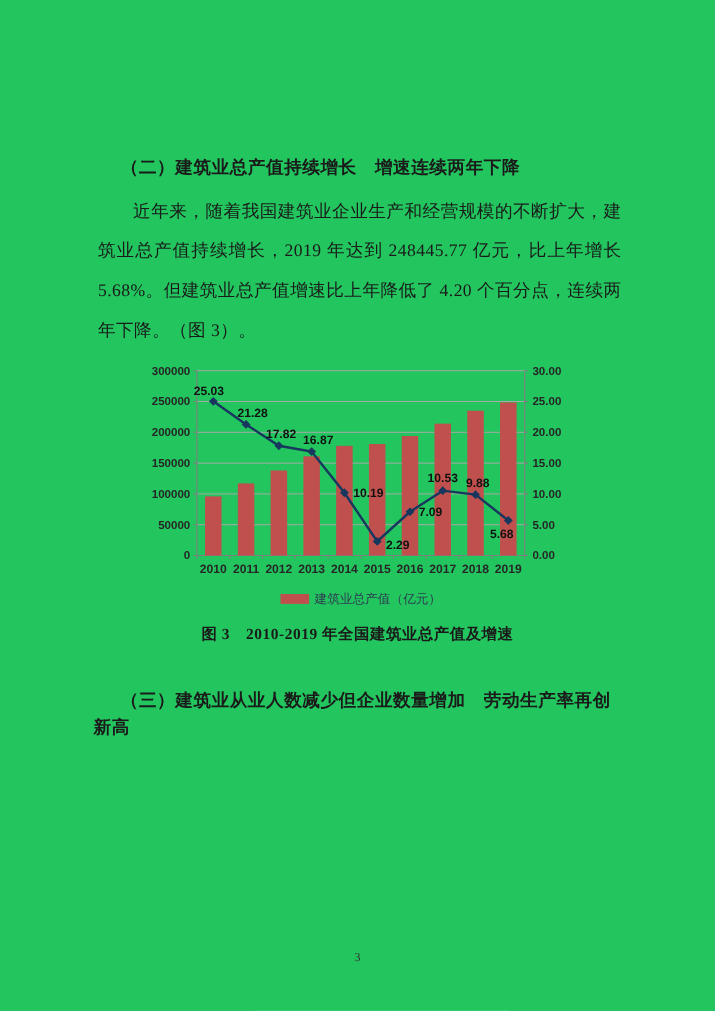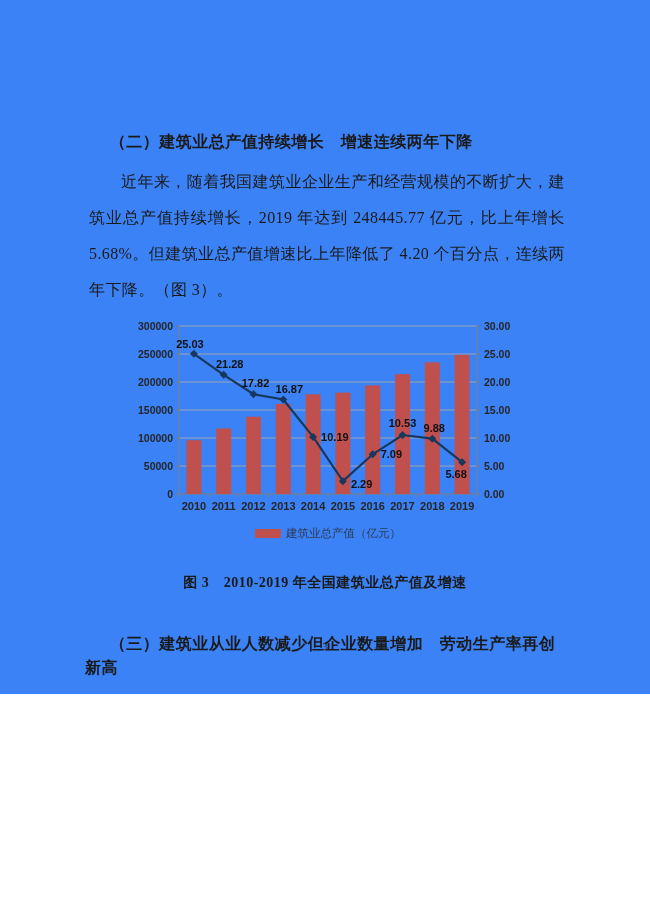--- a/index.html
+++ b/index.html
@@ -1,29 +1,29 @@
 <!DOCTYPE html>
 <html><head>
 <meta charset="utf-8">
 <style>
   html,body{margin:0;padding:0;background:#ffffff;}
   body{width:650px;height:919px;font-family:"Liberation Serif","DejaVu Serif",serif;color:#1a1a1a;}
-  .page{position:relative;width:650px;height:694px;box-sizing:border-box;padding:4px 85px;overflow:hidden;background:#3b82f6;}
+  .page{position:relative;width:650px;height:919px;box-sizing:border-box;padding:15px 85px;overflow:hidden;background:#22c55e;}
   .sec-heading{margin:0;font-size:16px;line-height:24px;font-weight:bold;text-indent:1.55em;letter-spacing:0.5px;}
   .sec-heading.first{padding-top:126px;}
   .sec-heading.second{margin-top:40px;}
   .body-para{margin:10px 0 0 4px;font-size:16px;line-height:36px;text-align:justify;text-justify:inter-ideograph;text-indent:2em;letter-spacing:0.4px;}
   .figure-block{margin:8px 0 0 0;}
   .chart-wrap{margin-left:48px;width:390px;}
   .chart-svg{display:block;}
   .legend-row{display:flex;justify-content:center;align-items:center;gap:40px;margin-top:4px;
     font-family:"Liberation Sans","DejaVu Sans",sans-serif;font-size:11.5px;color:#2e3b52;text-align:center;}
   .legend-item{display:flex;align-items:center;gap:5px;}
   .swatch-bar{display:inline-block;width:26px;height:9px;}
-  .fig-caption{margin-top:33px;text-align:center;font-size:14px;font-weight:bold;letter-spacing:0.5px;}
+  .fig-caption{margin-top:16px;text-align:center;font-size:14px;font-weight:bold;letter-spacing:0.5px;}
   .page-number{position:absolute;left:0;right:0;bottom:42px;text-align:center;font-size:11px;color:#333;}
 </style>
 </head>
 <body>
 
 <div class="page">
 
   <h2 class="sec-heading first">（二）建筑业总产值持续增长　增速连续两年下降</h2>
 
   <p class="body-para">近年来，随着我国建筑业企业生产和经营规模的不断扩大，建筑业总产值持续增长，2019 年达到 248445.77 亿元，比上年增长 5.68%。但建筑业总产值增速比上年降低了 4.20 个百分点，连续两年下降。（图 3）。</p>

